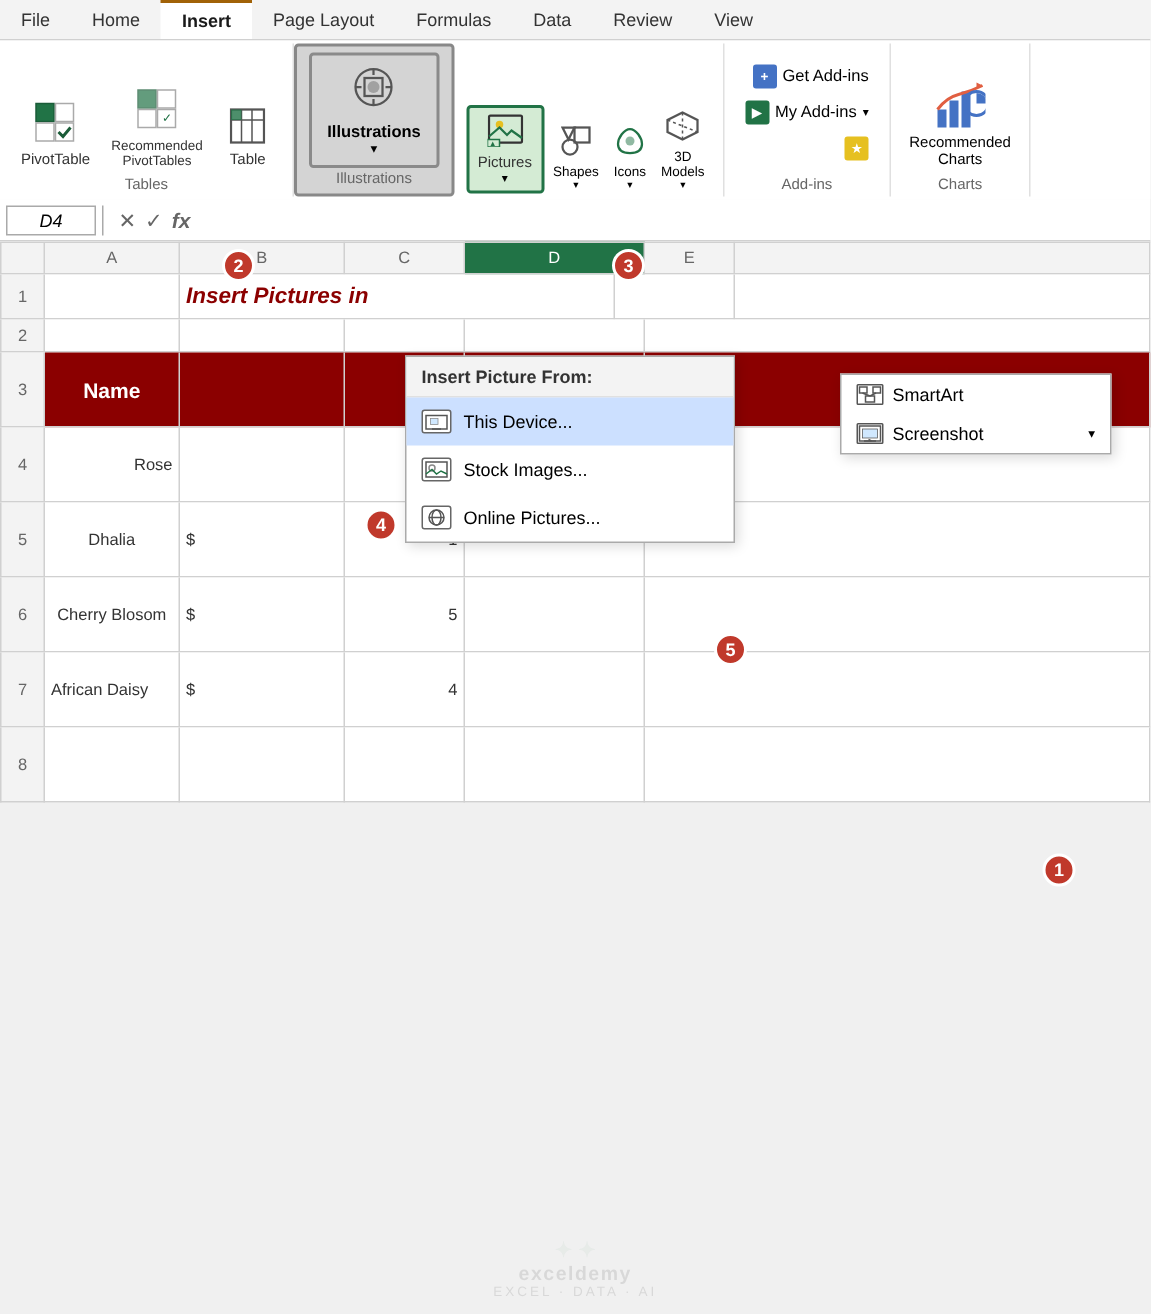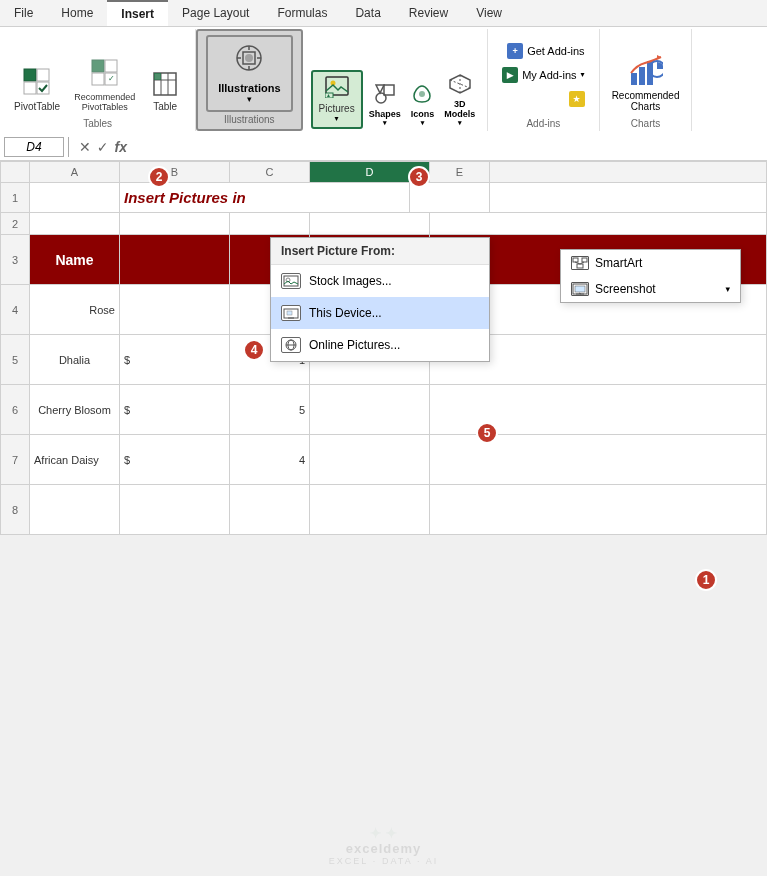--- a/index.html
+++ b/index.html
@@ -1,19 +1,19 @@
 <!DOCTYPE html>
 <html><head>
   <meta charset="utf-8">
   <style>
     * { box-sizing: border-box; margin: 0; padding: 0; }
     body { font-family: 'Segoe UI', Arial, sans-serif; font-size: 12px; background: #f0f0f0; width: 767px; height: 876px; overflow: hidden; }
     .ribbon-tabs { display: flex; background: #f3f3f3; border-bottom: 1px solid #d0d0d0; }
     .ribbon-tab { padding: 5px 14px; font-size: 12px; cursor: pointer; color: #333; border: none; background: transparent; }
-    .ribbon-tab.active { background: #fff; color: #1a1a1a; font-weight: 600; border-top: 2px solid #737373; border-bottom: none; }
+    .ribbon-tab.active { background: #fff; color: #1a1a1a; font-weight: 600; border-top: 2px solid #a16207; border-bottom: none; }
 
     .ribbon-content { display: flex; background: #fff; padding: 2px 0; min-height: 88px; align-items: stretch; }
     .ribbon-group { display: flex; flex-direction: column; align-items: center; border-right: 1px solid #e0e0e0; padding: 4px 8px 2px; min-width: 60px; }
     .ribbon-group-items { display: flex; flex-direction: row; align-items: flex-end; gap: 2px; flex: 1; }
     .ribbon-group-label { font-size: 10px; color: #666; margin-top: 2px; text-align: center; }
 
     .ribbon-btn { display: flex; flex-direction: column; align-items: center; cursor: pointer; padding: 4px 6px; border-radius: 3px; min-width: 44px; }
     .ribbon-btn-icon { font-size: 22px; line-height: 1; }
     .ribbon-btn-label { font-size: 10px; color: #333; text-align: center; margin-top: 1px; white-space: nowrap; }
 
@@ -55,21 +55,21 @@
 
     
     .step-circle { width: 22px; height: 22px; border-radius: 50%; background: #c0392b; color: white; display: flex; align-items: center; justify-content: center; font-size: 12px; font-weight: bold; border: 2px solid white; position: absolute; z-index: 300; pointer-events: none; }
 
     .container { width: 767px; height: 876px; display: flex; flex-direction: column; position: relative; }
 
     .ribbon-wrapper { background: white; }
 
     
     .pictures-group { display: flex; flex-direction: column; align-items: center; padding: 4px 6px; border: 2px solid #217346; background: #d4ebd4; border-radius: 3px; cursor: pointer; }
-    .sub-btn { display: flex; flex-direction: column; align-items: center; cursor: pointer; padding: 2px 4px; font-weight: bold; }
+    .sub-btn { display: flex; flex-direction: column; align-items: center; cursor: pointer; padding: 2px 4px; }
     .sub-btn-icon { font-size: 18px; }
     .sub-btn-label { font-size: 9px; text-align: center; }
     .cell { border-right: 1px solid #d0d0d0; border-bottom: 1px solid #d0d0d0; display: flex; align-items: center; padding: 0 4px; min-height: 22px; font-size: 11px; color: #333; background: white; }
     .cell.row-num { width: 30px; justify-content: center; background: #f3f3f3; color: #666; font-size: 11px; border-left: 1px solid #d0d0d0; }
     .cell.col-head { height: 22px; justify-content: center; background: #f3f3f3; color: #666; font-size: 11px; border-top: 1px solid #d0d0d0; }
     .cell.col-head.active { background: #217346; color: white; }
     .cell.data { min-height: 50px; height: 50px; }
     .cell.title-row { min-height: 30px; height: 30px; }
 
     
@@ -398,40 +398,40 @@
               <line x1="7" y1="10" x2="9" y2="11" stroke="#555" stroke-width="1"></line>
             </svg>
           </div>
           <span>Screenshot</span>
           <span style="font-size:9px; margin-left:auto;">▾</span>
         </div>
       </div>
 
       <div class="pictures-dropdown">
         <div class="dropdown-header">Insert Picture From:</div>
+        <div class="dropdown-item active">
+          <div class="dropdown-item-icon">
+            <svg width="16" height="12" viewBox="0 0 16 12">
+              <rect x="1" y="2" width="14" height="9" fill="none" stroke="#555" stroke-width="1"></rect>
+              <line x1="5" y1="11" x2="11" y2="11" stroke="#555" stroke-width="1"></line>
+              <rect x="4" y="4" width="5" height="4" fill="#d0e8ff" stroke="#888" stroke-width="0.5"></rect>
+            </svg>
+          </div>
+          <span>This Device...</span>
+        </div>
         <div class="dropdown-item">
           <div class="dropdown-item-icon">
             <svg width="16" height="12" viewBox="0 0 16 12">
               <rect x="1" y="1" width="14" height="10" fill="none" stroke="#555" stroke-width="1"></rect>
               <circle cx="5" cy="5" r="2" fill="none" stroke="#888" stroke-width="1"></circle>
               <path d="M1 9 l4-3 l3 3 l3-2 l4 2" fill="none" stroke="#217346" stroke-width="1"></path>
             </svg>
           </div>
           <span>Stock Images...</span>
         </div>
-        <div class="dropdown-item active">
-          <div class="dropdown-item-icon">
-            <svg width="16" height="12" viewBox="0 0 16 12">
-              <rect x="1" y="2" width="14" height="9" fill="none" stroke="#555" stroke-width="1"></rect>
-              <line x1="5" y1="11" x2="11" y2="11" stroke="#555" stroke-width="1"></line>
-              <rect x="4" y="4" width="5" height="4" fill="#d0e8ff" stroke="#888" stroke-width="0.5"></rect>
-            </svg>
-          </div>
-          <span>This Device...</span>
-        </div>
         <div class="dropdown-item">
           <div class="dropdown-item-icon">
             <svg width="16" height="12" viewBox="0 0 16 12">
               <circle cx="8" cy="6" r="5" fill="none" stroke="#555" stroke-width="1"></circle>
               <ellipse cx="8" cy="6" rx="3" ry="5" fill="none" stroke="#555" stroke-width="1"></ellipse>
               <line x1="3" y1="6" x2="13" y2="6" stroke="#555" stroke-width="1"></line>
             </svg>
           </div>
           <span>Online Pictures...</span>
         </div>

